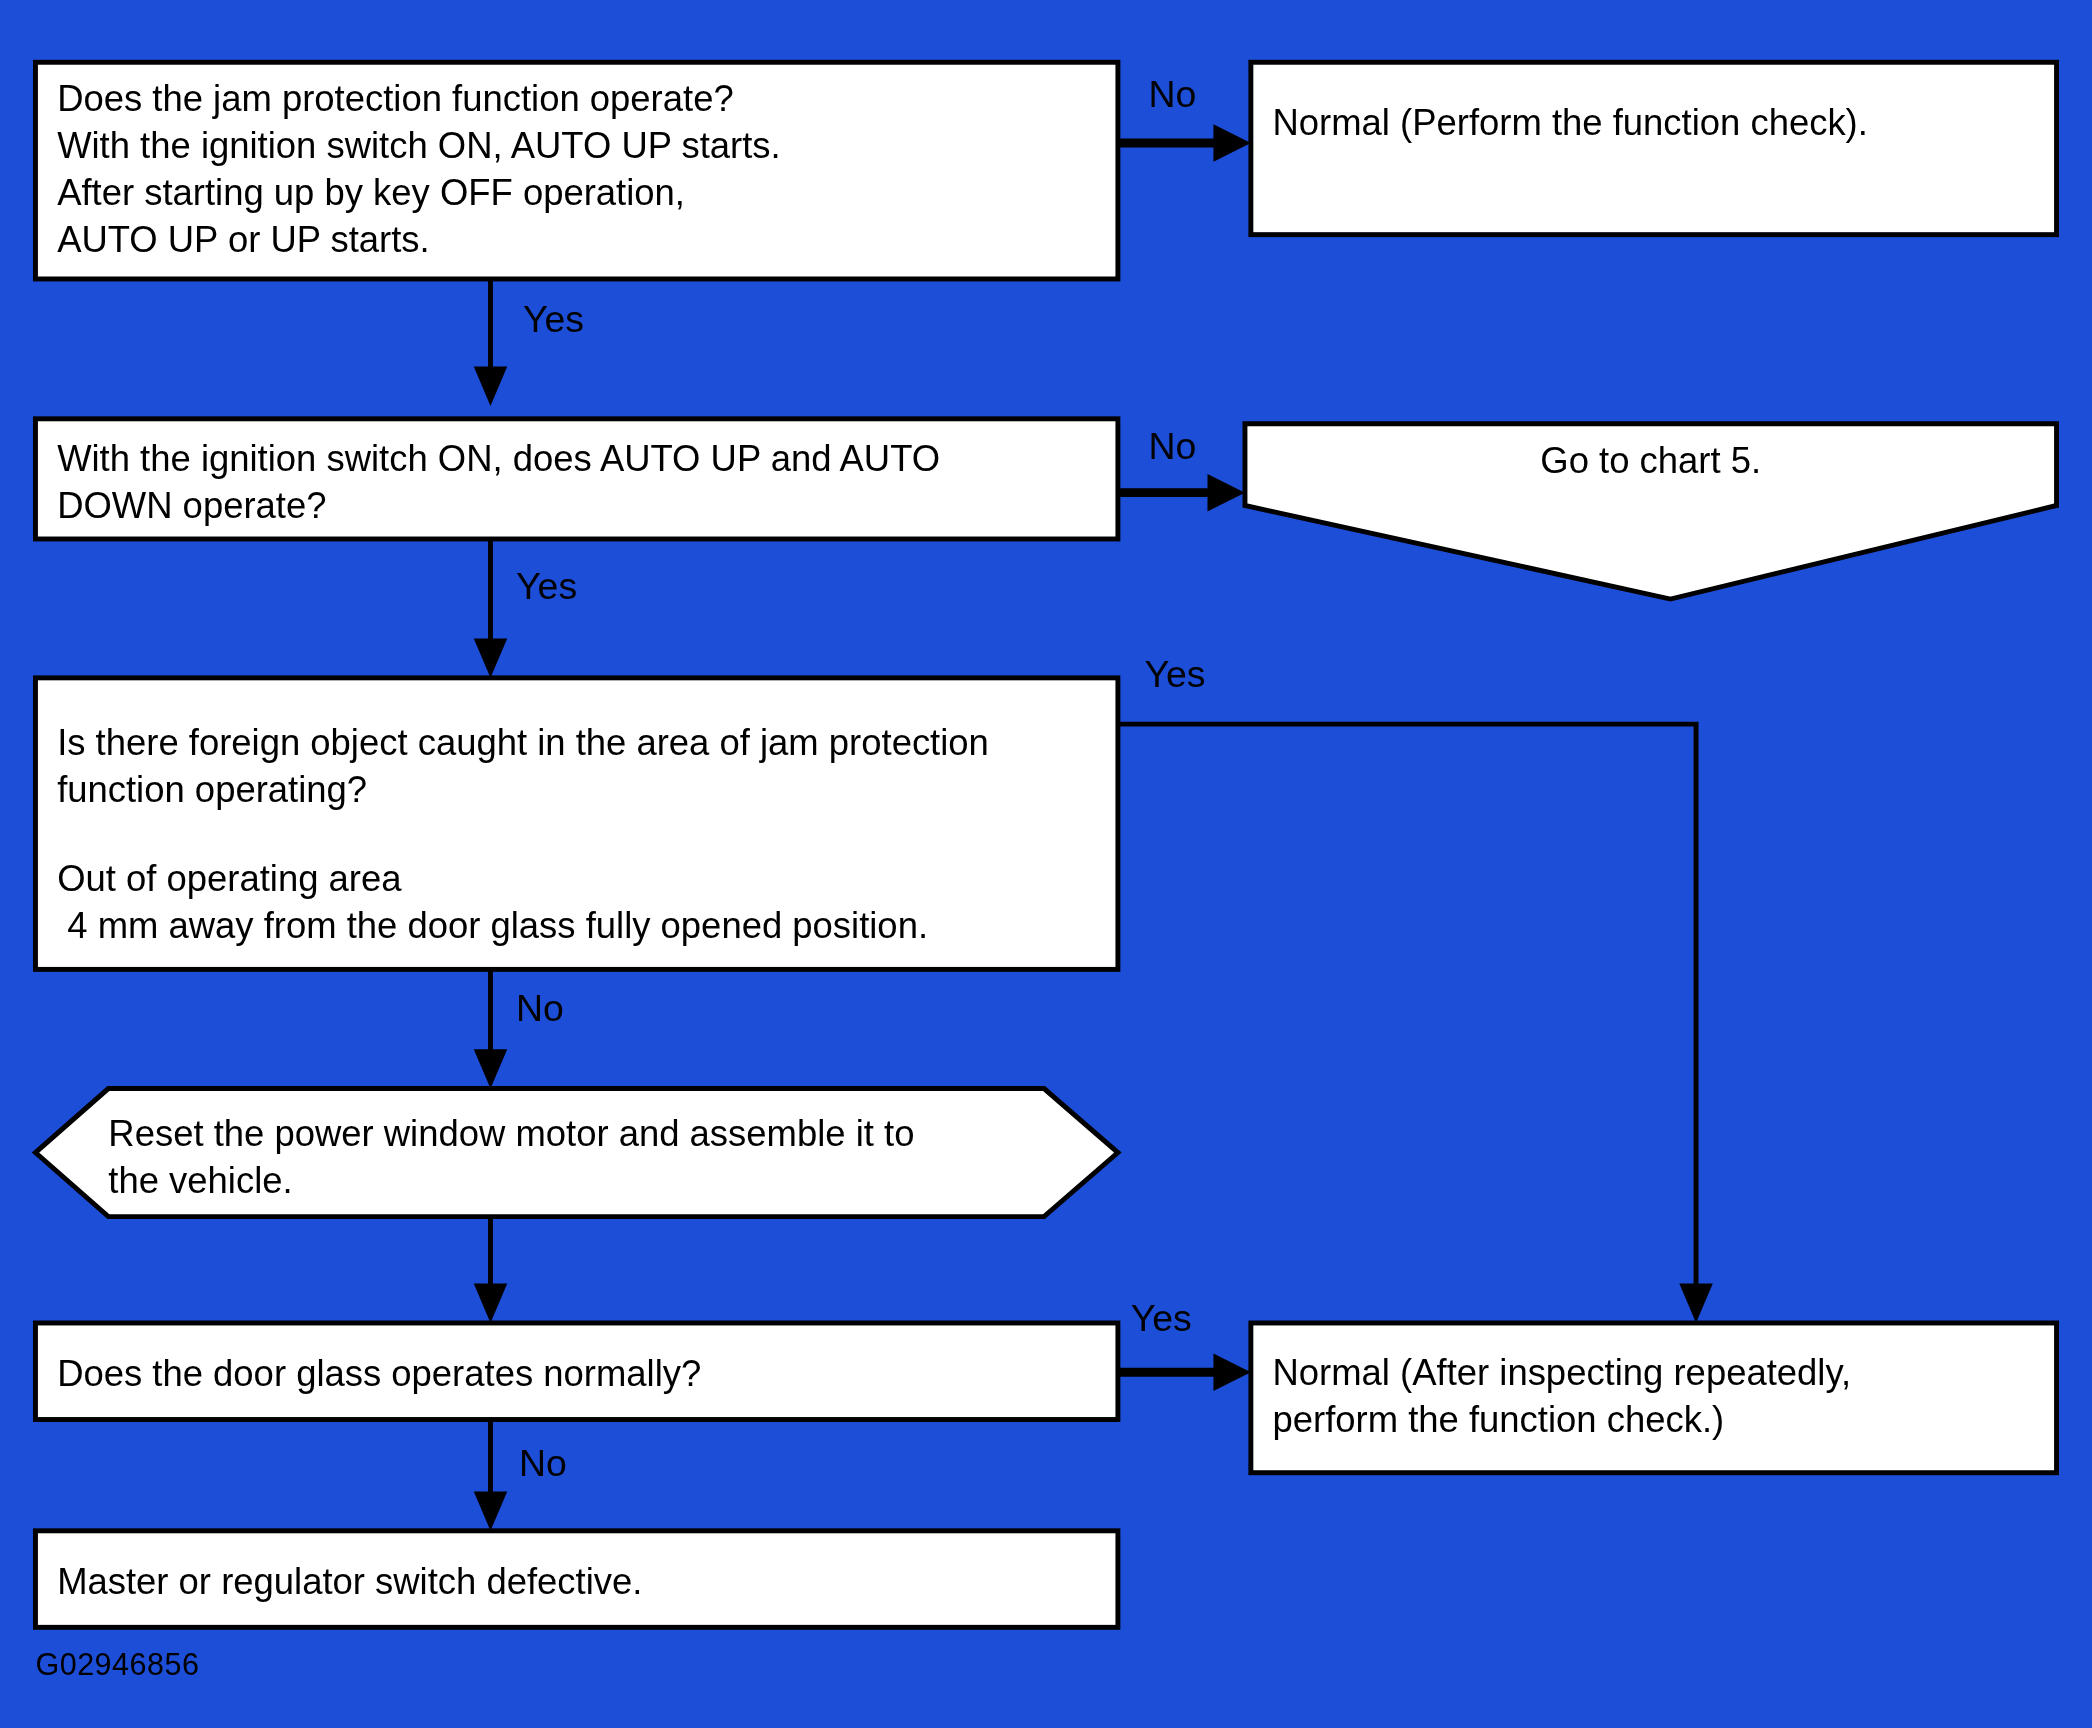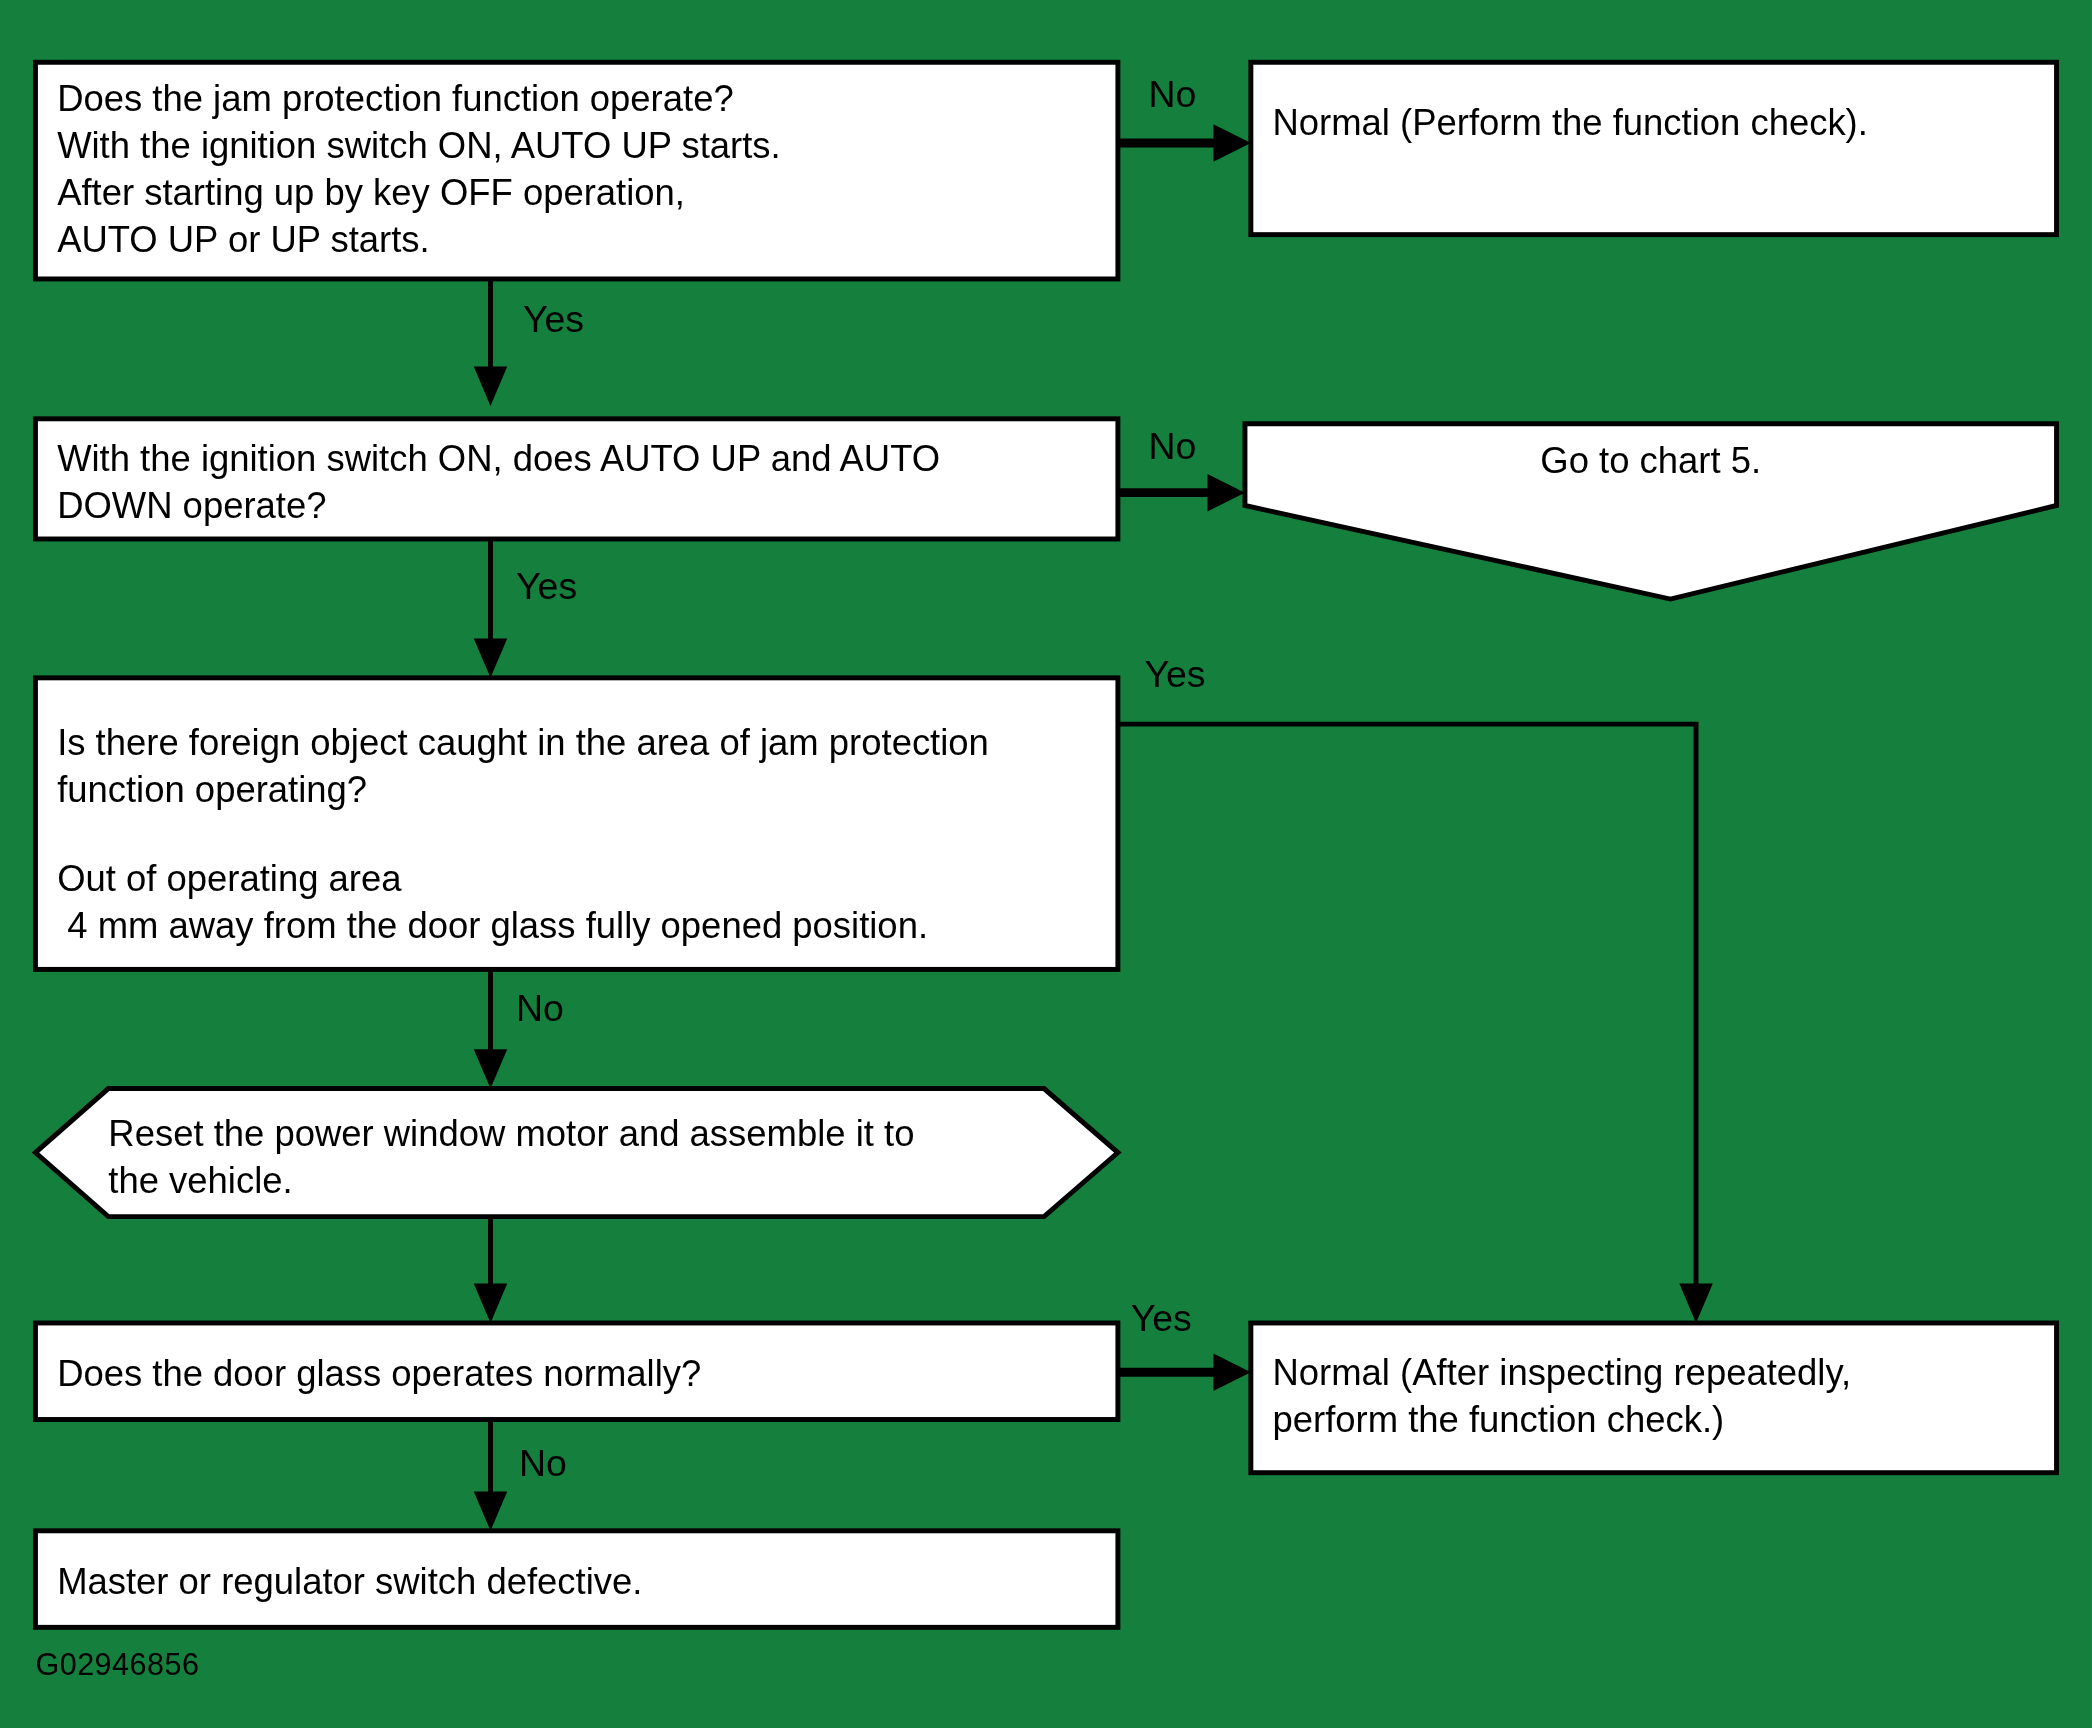--- a/index.html
+++ b/index.html
@@ -8,21 +8,21 @@
     background: #ffffff;
   }
   body {
     font-family: "Liberation Sans", sans-serif;
     color: #000000;
   }
   #diagram-root {
     position: relative;
     width: 2092px;
     height: 1729px;
-    background: #15803d;
+    background: #1d4ed8;
     overflow: hidden;
   }
   svg#flow-svg {
     position: absolute;
     top: 0;
     left: 0;
     width: 2092px;
     height: 1729px;
     display: block;
   }

